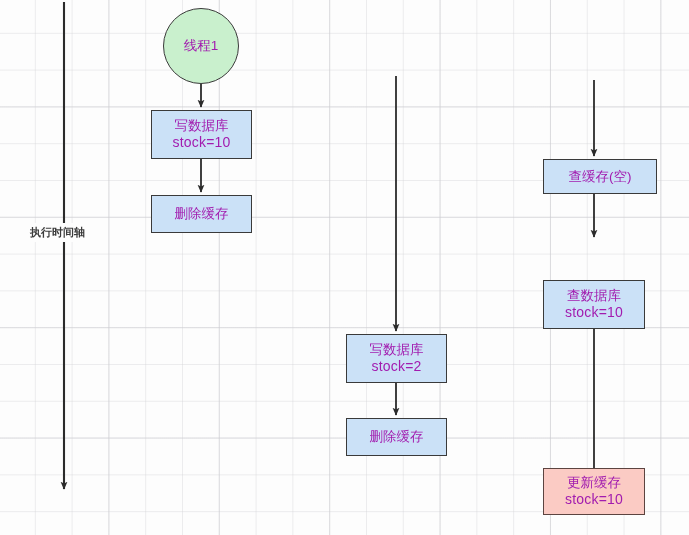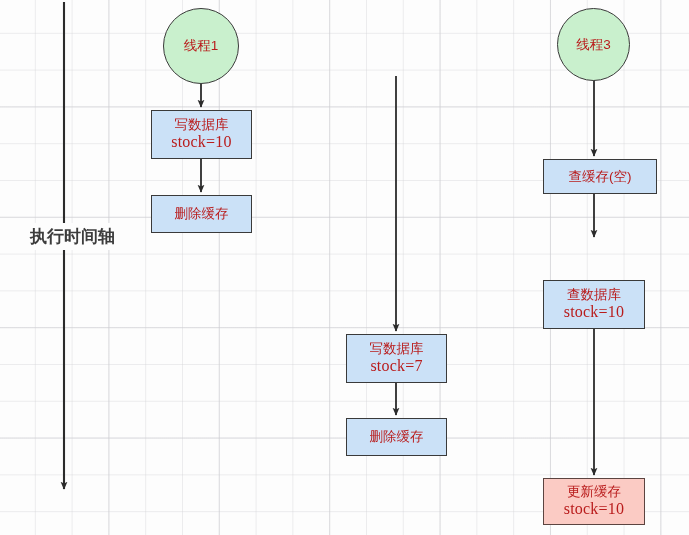--- a/index.html
+++ b/index.html
@@ -36,44 +36,44 @@
   .nodes { z-index: 3; }
 
   .node {
     position: absolute;
     box-sizing: border-box;
     display: flex;
     flex-direction: column;
     align-items: center;
     justify-content: center;
     text-align: center;
-    color: #b91c1c;
+    color: #a21caf;
     line-height: 1.18;
   }
   .box {
     border: 1.6px solid #3a3a3a;
     background: #cbe1f7;
     font-size: 13.5px;
     text-align: center;
   }
   .box.alt {
     background: #fbcbc4;
     border-color: #5c4440;
   }
   .circle {
     border-radius: 50%;
     border: 1.8px solid #3a3a3a;
     background: #c9f0cd;
     font-size: 13.5px;
   }
-  .line2 { font-size: 16px; letter-spacing: 0.2px; font-family: Liberation Serif, serif; }
+  .line2 { font-size: 14px; letter-spacing: 0.2px; }
 
   .axis-label {
     position: absolute;
-    font-size: 17px;
+    font-size: 11px;
     font-weight: bold;
     color: #3c3c3c;
     white-space: nowrap;
     background: #fdfdfd;
     padding: 2px 3px;
     z-index: 4;
   }
 </style>
 </head>
 <body>
@@ -113,39 +113,36 @@
       <span class="line2">stock=10</span>
     </div>
 
     <div class="node box" style="left:151px; top:195px; width:101px; height:38px;">
       <span>删除缓存</span>
     </div>
 
 
     <div class="node box" style="left:346px; top:334px; width:101px; height:49px;">
       <span>写数据库</span>
-      <span class="line2">stock=7</span>
+      <span class="line2">stock=2</span>
     </div>
 
     <div class="node box" style="left:346px; top:418px; width:101px; height:38px;">
       <span>删除缓存</span>
     </div>
 
-    <div class="node circle" style="left:557px; top:8px; width:73px; height:73px;">
-      <span>线程3</span>
-    </div>
 
     <div class="node box" style="left:543px; top:159px; width:114px; height:35px;">
       <span>查缓存(空)</span>
     </div>
 
     <div class="node box" style="left:543px; top:240px; width:102px; height:49px;margin-top:40px;">
       <span>查数据库</span>
       <span class="line2">stock=10</span>
     </div>
 
-    <div class="node box alt" style="left:543px; top:478px; width:102px; height:47px;">
+    <div class="node box alt" style="left:543px; top:468px; width:102px; height:47px;">
       <span>更新缓存</span>
       <span class="line2">stock=10</span>
     </div>
 
   </div>
 </div>
 
 </body></html>

